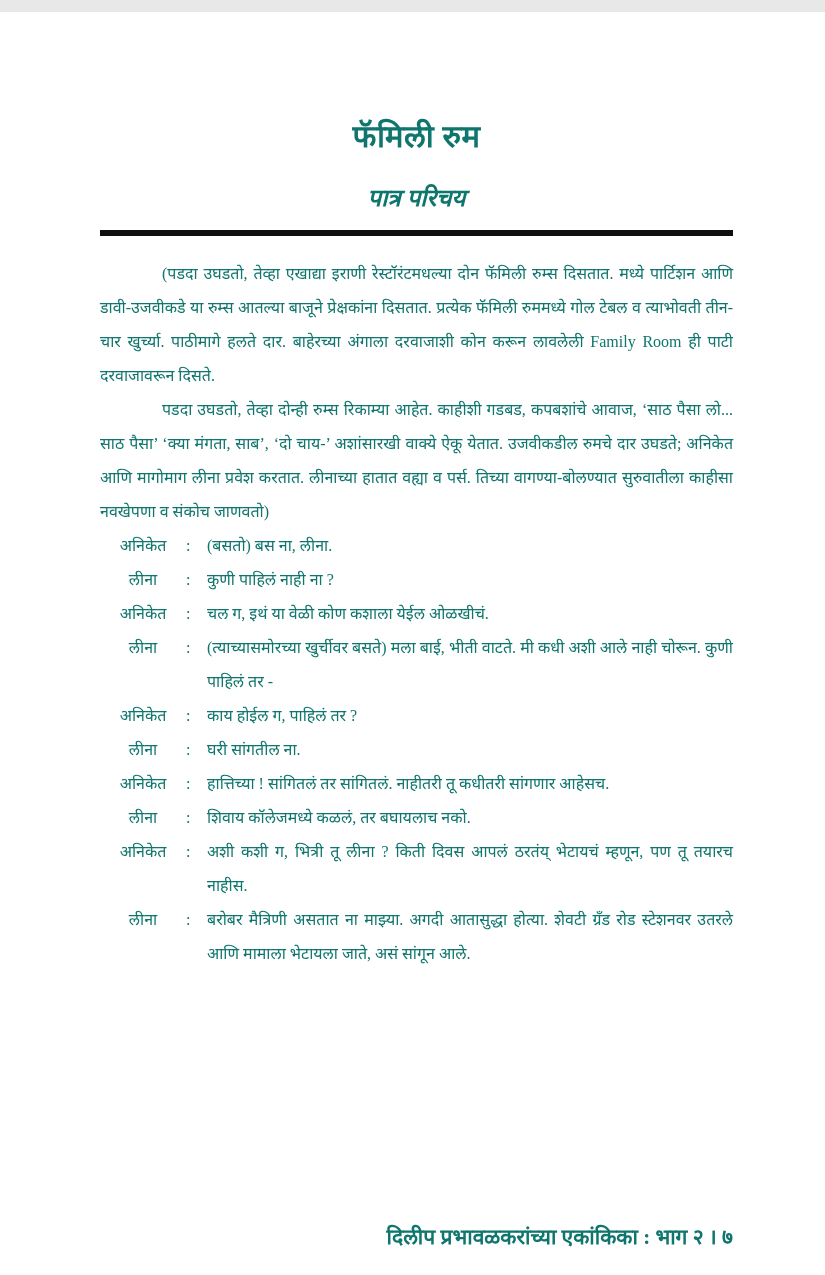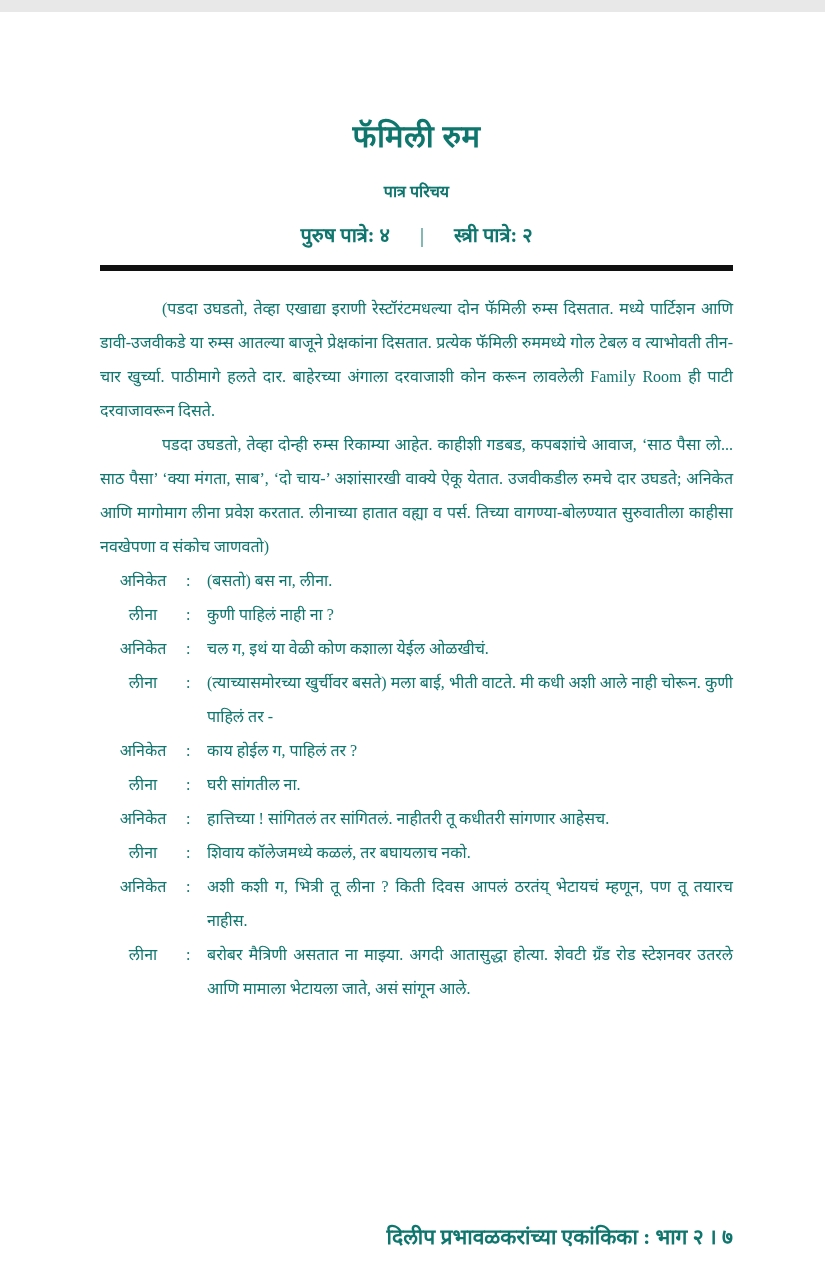--- a/index.html
+++ b/index.html
@@ -27,22 +27,23 @@
     text-align: center;
   }
   .title {
     margin: 0;
     font-size: 31px;
     font-weight: 700;
     letter-spacing: 0.5px;
   }
   .subtitle {
     margin-top: 24px;
-    font-size: 16px;
+    font-size: 24px;
     font-weight: 700;
+    font-style: italic;
   }
   .cast-line {
     margin-top: 19px;
     font-size: 20px;
     font-weight: 700;
     white-space: nowrap;
   }
   .cast-divider {
     display: inline-block;
     margin: 0 30px;
@@ -97,23 +98,20 @@
 </style>
 </head>
 <body>
 
 <div class="page">
   <div class="content">
 
     <div class="header">
       <h1 class="title">फॅमिली रुम</h1>
       <div class="subtitle">पात्र परिचय</div>
-      <div class="cast-line">
-        <span>पुरुष पात्रे: ४</span><span class="cast-divider">|</span><span>स्त्री पात्रे: २</span>
-      </div>
     </div>
 
     <div class="section-rule"></div>
 
     <div class="script-body">
       <p class="stage-para">(पडदा उघडतो, तेव्हा एखाद्या इराणी रेस्टॉरंटमधल्या दोन फॅमिली रुम्स दिसतात. मध्ये पार्टिशन आणि डावी-उजवीकडे या रुम्स आतल्या बाजूने प्रेक्षकांना दिसतात. प्रत्येक फॅमिली रुममध्ये गोल टेबल व त्याभोवती तीन-चार खुर्च्या. पाठीमागे हलते दार. बाहेरच्या अंगाला दरवाजाशी कोन करून लावलेली Family Room ही पाटी दरवाजावरून दिसते.</p>
       <p class="stage-para">पडदा उघडतो, तेव्हा दोन्ही रुम्स रिकाम्या आहेत. काहीशी गडबड, कपबशांचे आवाज, ‘साठ पैसा लो... साठ पैसा’ ‘क्या मंगता, साब’, ‘दो चाय-’ अशांसारखी वाक्ये ऐकू येतात. उजवीकडील रुमचे दार उघडते; अनिकेत आणि मागोमाग लीना प्रवेश करतात. लीनाच्या हातात वह्या व पर्स. तिच्या वागण्या-बोलण्यात सुरुवातीला काहीसा नवखेपणा व संकोच जाणवतो)</p>
 
       <div class="dialogue-list">
 

